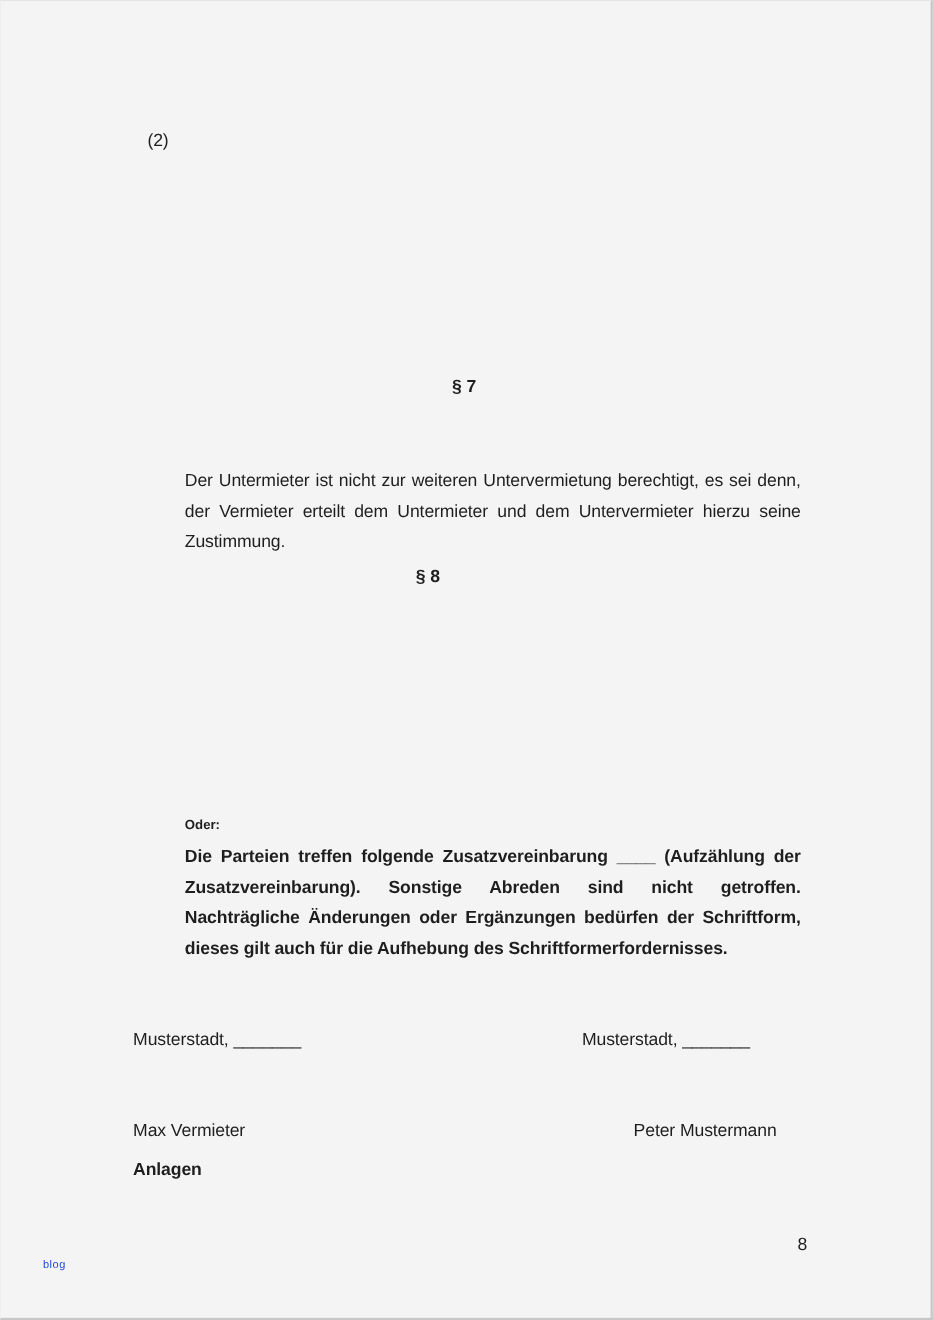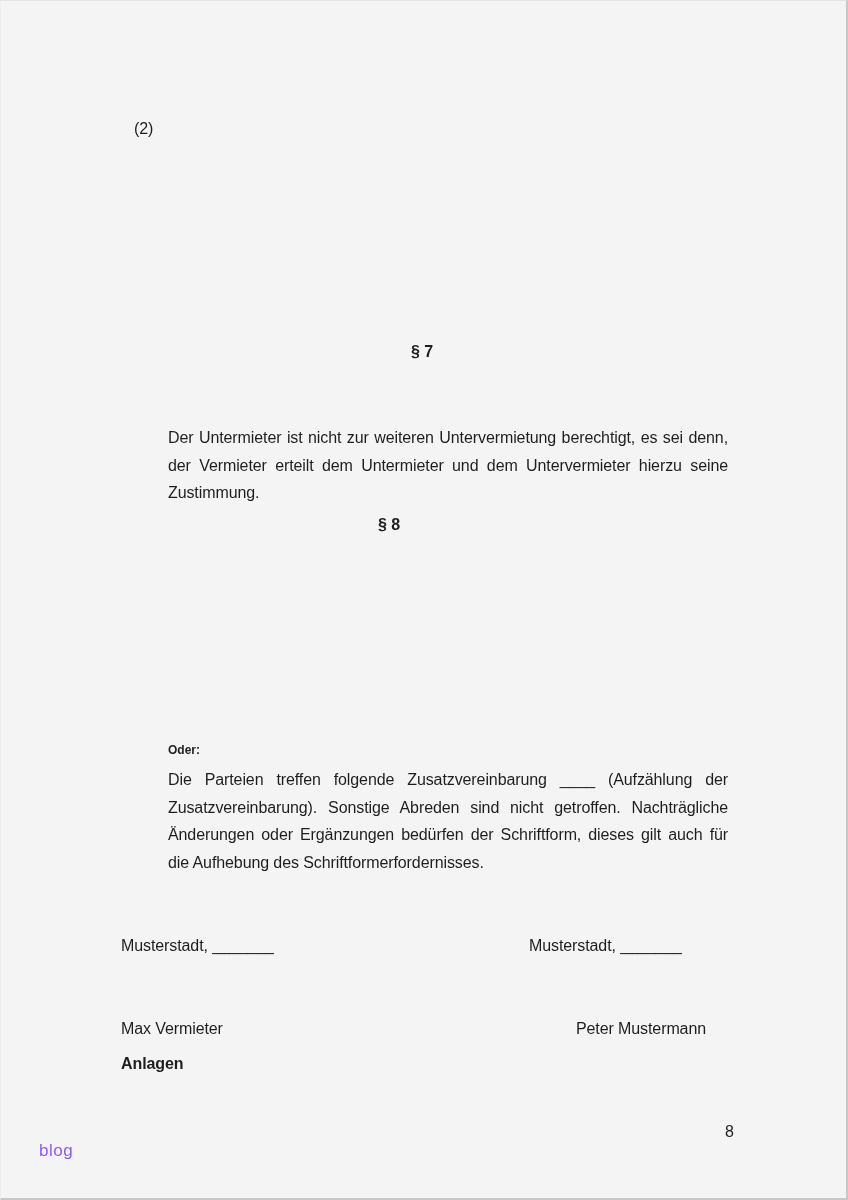--- a/index.html
+++ b/index.html
@@ -53,23 +53,23 @@
     font-size:16px;
     line-height:20px;
     letter-spacing:-0.1px;
     white-space:nowrap;
   }
   .page-number{
     font-size:16px;
     line-height:20px;
   }
   .watermark{
-    font-size:17px;
+    font-size:10px;
     line-height:15px;
-    color:#8b5cf6;
+    color:#1d4ed8;
     letter-spacing:0.5px;
   }
 </style>
 </head>
 <body>
 
 <div class="page">
 
   <div class="abs body-text clause" style="top:114px;">
     <span class="marker">(2)</span>
@@ -81,21 +81,21 @@
 
   <div class="abs body-text justified" style="left:167px;top:423px;">Der Untermieter ist nicht zur weiteren Untervermietung berechtigt, es sei denn, der Vermieter erteilt dem Untermieter und dem Untervermieter hierzu seine Zustimmung.</div>
 
   <div class="abs heading" style="left:167px;top:511px;width:442px;">
     <div>§ 8</div>
   </div>
 
 
   <div class="abs bold-label" style="left:167px;top:736px;">Oder:</div>
 
-  <div class="abs body-text justified" style="left:167px;top:765px;">Die Parteien treffen folgende Zusatzvereinbarung ____ (Aufzählung der Zusatzvereinbarung). Sonstige Abreden sind nicht getroffen. Nachträgliche Änderungen oder Ergänzungen bedürfen der Schriftform, dieses gilt auch für die Aufhebung des Schriftformerfordernisses.</div>
+  <div class="abs body-text justified" style="left:167px;top:765px;font-weight:bold;">Die Parteien treffen folgende Zusatzvereinbarung ____ (Aufzählung der Zusatzvereinbarung). Sonstige Abreden sind nicht getroffen. Nachträgliche Änderungen oder Ergänzungen bedürfen der Schriftform, dieses gilt auch für die Aufhebung des Schriftformerfordernisses.</div>
 
   <div class="abs sig" style="left:120px;top:935px;">Musterstadt, _______</div>
   <div class="abs sig" style="left:528px;top:935px;">Musterstadt, _______</div>
 
   <div class="abs sig" style="left:120px;top:1018px;">Max Vermieter</div>
   <div class="abs sig" style="left:575px;top:1018px;">Peter Mustermann</div>
 
   <div class="abs sig" style="left:120px;top:1053px;font-weight:bold;text-align:center;">Anlagen</div>
 
   <div class="abs page-number" style="left:724px;top:1121px;">8</div>

